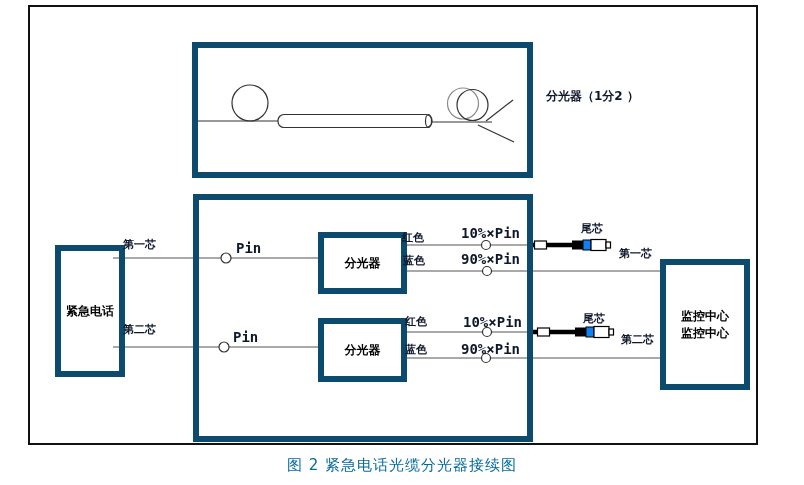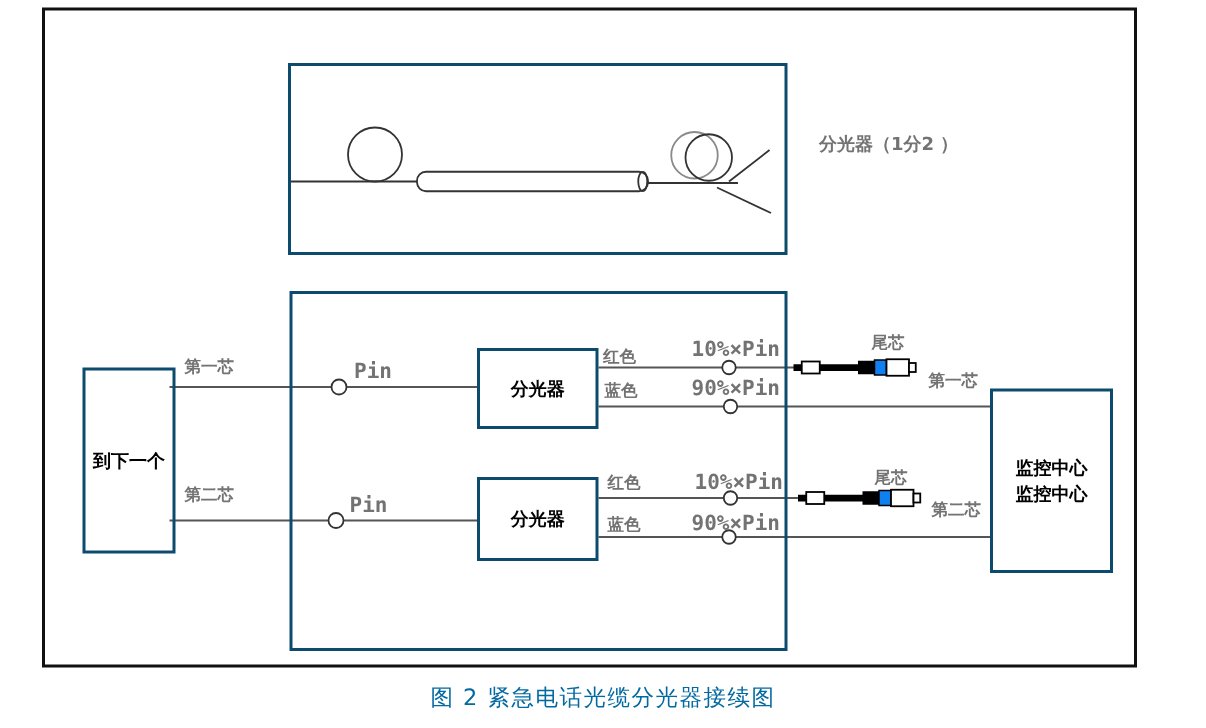--- a/index.html
+++ b/index.html
@@ -1,30 +1,30 @@
 <!DOCTYPE html>
 <html><head>
 <meta charset="utf-8">
 <style>
   html,body{margin:0;padding:0;background:#fff;}
   #stage{
     position:relative;width:804px;height:485px;background:#ffffff;
     font-family:"DejaVu Sans","Liberation Sans",sans-serif;overflow:hidden;
   }
-  .box{position:absolute;border:2px solid #0c4a6e;background:transparent;}
+  .box{position:absolute;border:6px solid #0c4a6e;background:transparent;}
   #outer-border{left:28px;top:5px;width:726px;height:436px;border:2px solid #111;}
   #top-panel-box{left:192px;top:42px;width:329px;height:124px;}
   #lower-panel-box{left:193px;top:194px;width:328px;height:236px;}
   #monitor-box{left:55px;top:245px;width:58px;height:120px;display:flex;align-items:center;justify-content:center;}
   #next-phone-box{left:660px;top:259px;width:78px;height:119px;display:flex;flex-direction:column;align-items:center;justify-content:center;line-height:17px;}
   .splitter-box{width:77px;height:50px;display:flex;align-items:center;justify-content:center;background:#fff;}
   #splitter-box-1{left:318px;top:232px;}
   #splitter-box-2{left:318px;top:318px;height:52px;}
   .node-label{font-weight:bold;font-size:12px;color:#000;}
-  .lbl{position:absolute;font-weight:bold;font-size:11px;color:#737373;white-space:nowrap;text-align:right;}
+  .lbl{position:absolute;font-weight:bold;font-size:11px;color:#0f172a;white-space:nowrap;text-align:right;}
   .lbl-mono{font-family:"DejaVu Sans Mono","Liberation Mono",monospace;font-size:14px;}
   #panel-label{left:546px;top:88px;font-size:12px;}
   #caption{position:absolute;left:0;right:0;top:456px;text-align:center;
     font-size:15px;font-weight:normal;color:#0369a1;letter-spacing:1px;}
   svg{position:absolute;left:0;top:0;}
 </style>
 </head>
 <body>
 
 <div id="stage">
@@ -79,21 +79,21 @@
       <rect x="52" y="-5" width="8" height="10" stroke="#000" stroke-width="1" fill="#1080f0"></rect>
       <rect x="60" y="-5.5" width="15" height="11" fill="#ffffff" stroke="#000" stroke-width="1.2"></rect>
       <rect x="75" y="-3" width="4.5" height="6" fill="#ffffff" stroke="#000" stroke-width="1.2"></rect>
     </g>
   </svg>
 
   <div id="top-panel-box" class="box"></div>
   <div id="lower-panel-box" class="box"></div>
 
   <div id="monitor-box" class="box">
-    <span class="node-label">到下一个</span>
+    <span class="node-label">紧急电话</span>
   </div>
 
   <div id="next-phone-box" class="box">
     <span class="node-label">监控中心</span>
     <span class="node-label">监控中心</span>
   </div>
 
   <div id="splitter-box-1" class="box splitter-box">
     <span class="node-label">分光器</span>
   </div>

